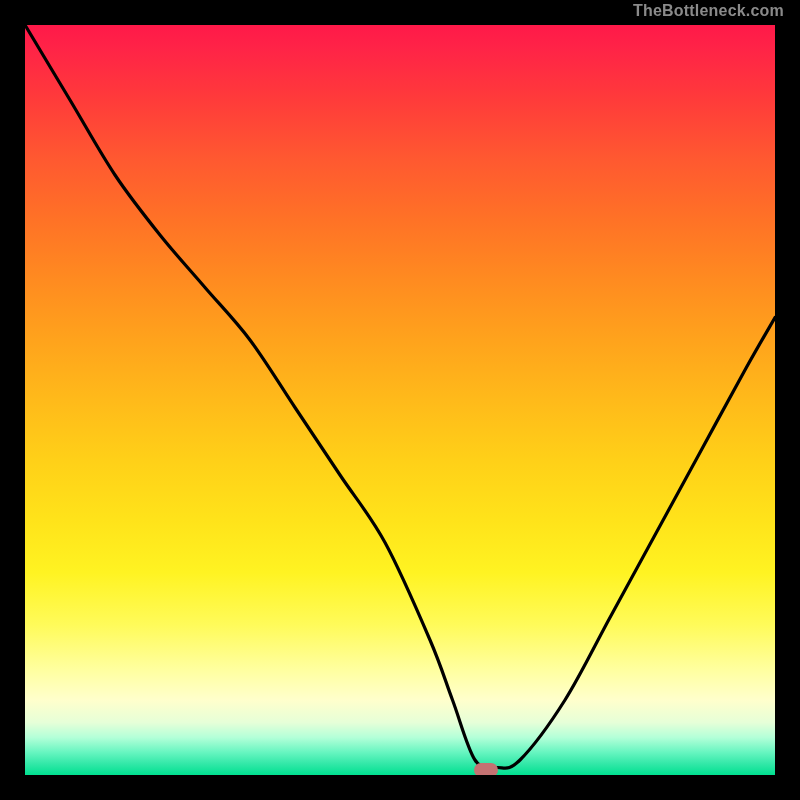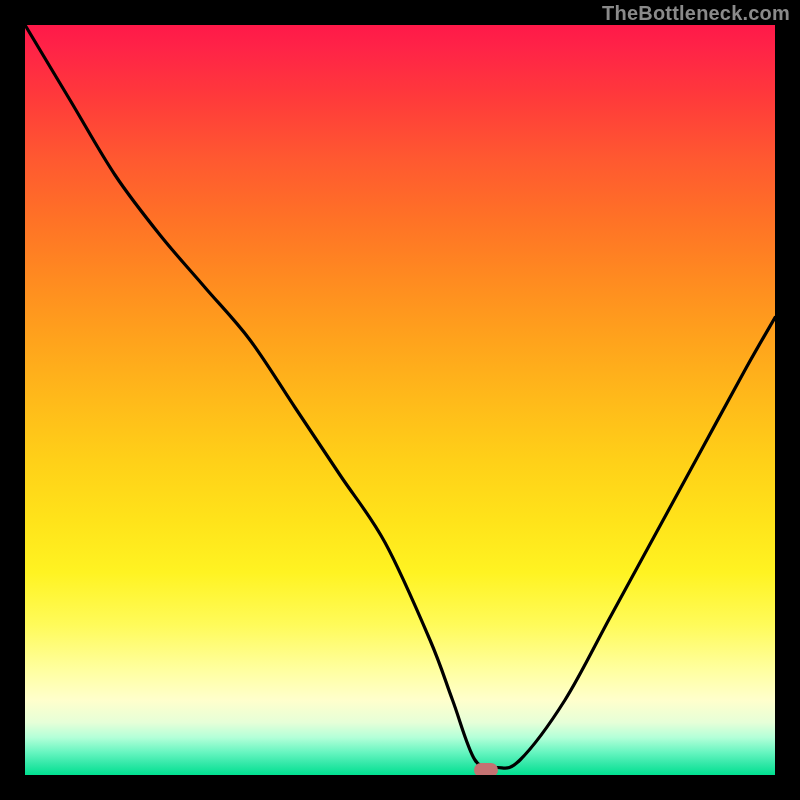--- a/index.html
+++ b/index.html
@@ -59,23 +59,23 @@
     position: absolute;
     width: 24px;
     height: 14px;
     border-radius: 7px;
     background: #c47272;
     transform: translate(-50%, -50%);
   }
   .watermark {
     position: absolute;
     top: 2px;
-    right: 10px;
+    right: 16px;
     font-family: Arial, Helvetica, sans-serif;
-    font-size: 20px;
+    font-size: 16px;
     font-weight: 600;
     color: #8a8a8a;
     letter-spacing: 0.2px;
   }
 </style>
 </head>
 <body>
 
 <div class="chart-container">
 

